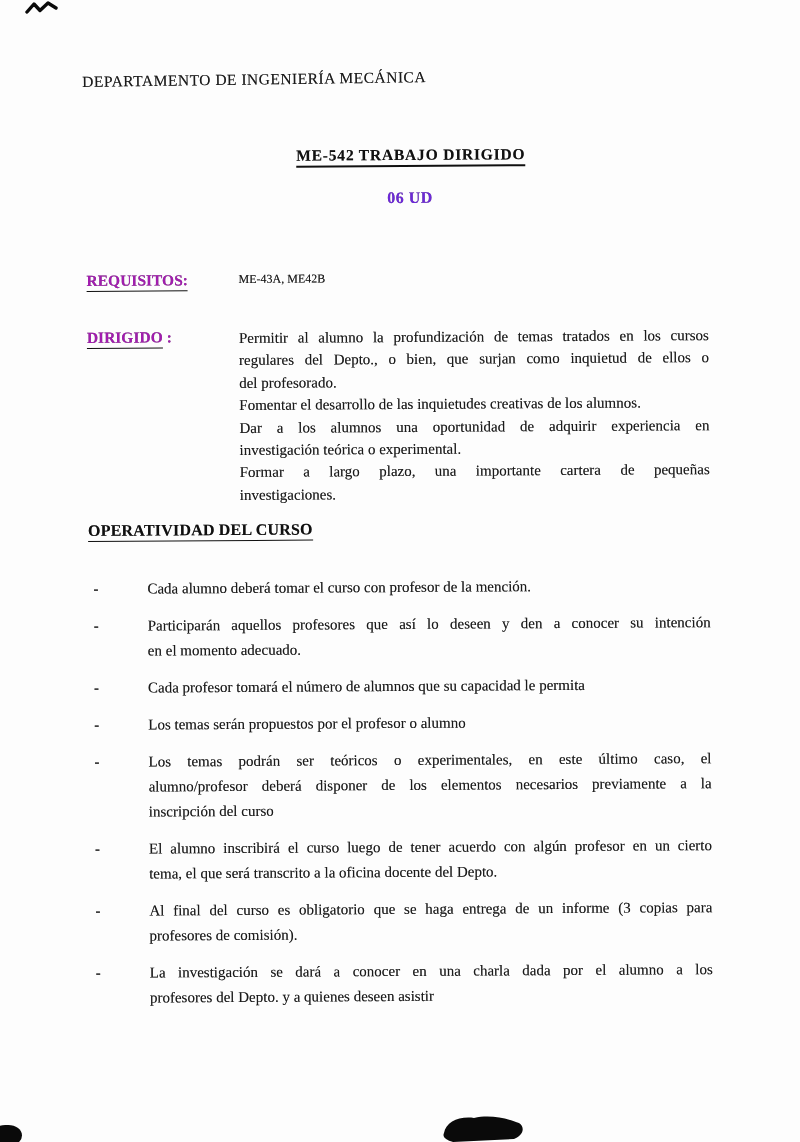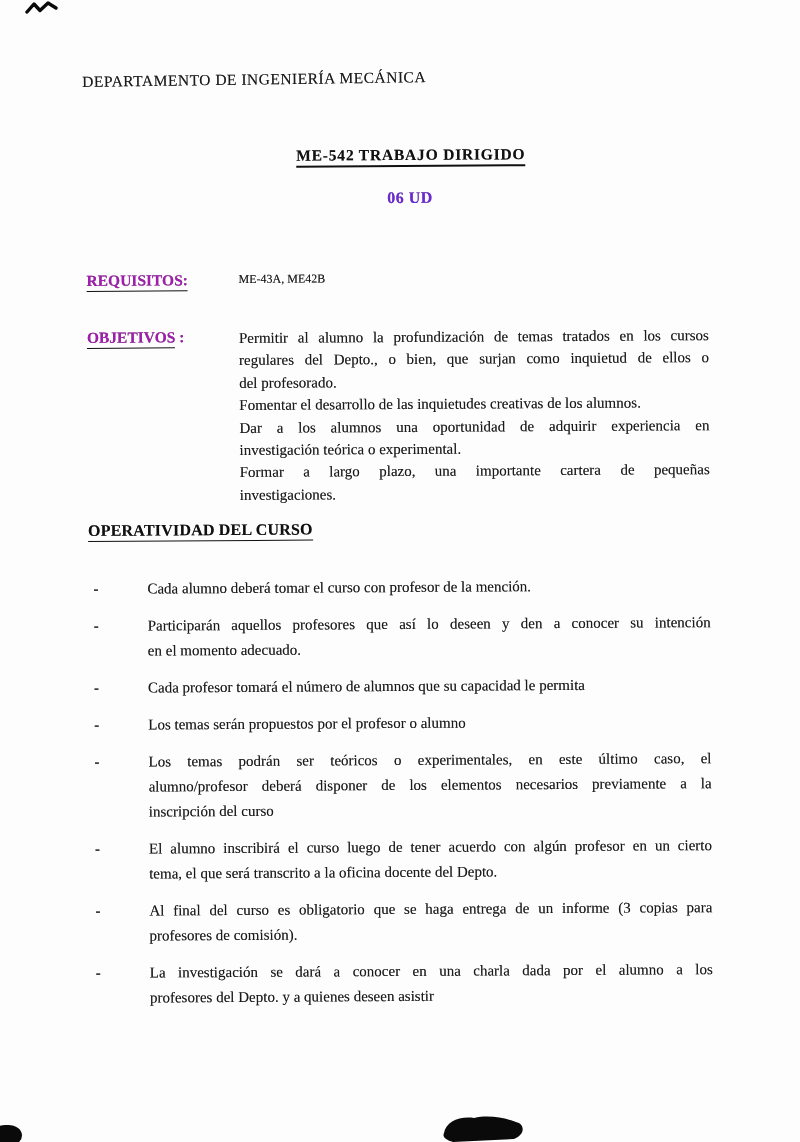--- a/index.html
+++ b/index.html
@@ -133,21 +133,21 @@
     </div>
 
     <div class="units">06 UD</div>
 
     <div class="label req-label">
       <span class="ul"><span>REQUISITOS</span><span class="colon-tight">:</span></span>
     </div>
     <div class="req-value">ME-43A, ME42B</div>
 
     <div class="label obj-label">
-      <span class="ul">OBJETIVOS</span><span class="colon">:</span>
+      <span class="ul">DIRIGIDO</span><span class="colon">:</span>
     </div>
 
     <div class="obj-lines">
       <div class="line j">Permitir al alumno la profundización de temas tratados en los cursos</div>
       <div class="line j">regulares del Depto., o bien, que surjan como inquietud de ellos o</div>
       <div class="line">del profesorado.</div>
       <div class="line">Fomentar el desarrollo de las inquietudes creativas de los alumnos.</div>
       <div class="line j">Dar a los alumnos una oportunidad de adquirir experiencia en</div>
       <div class="line">investigación teórica o experimental.</div>
       <div class="line j">Formar a largo plazo, una importante cartera de pequeñas</div>

